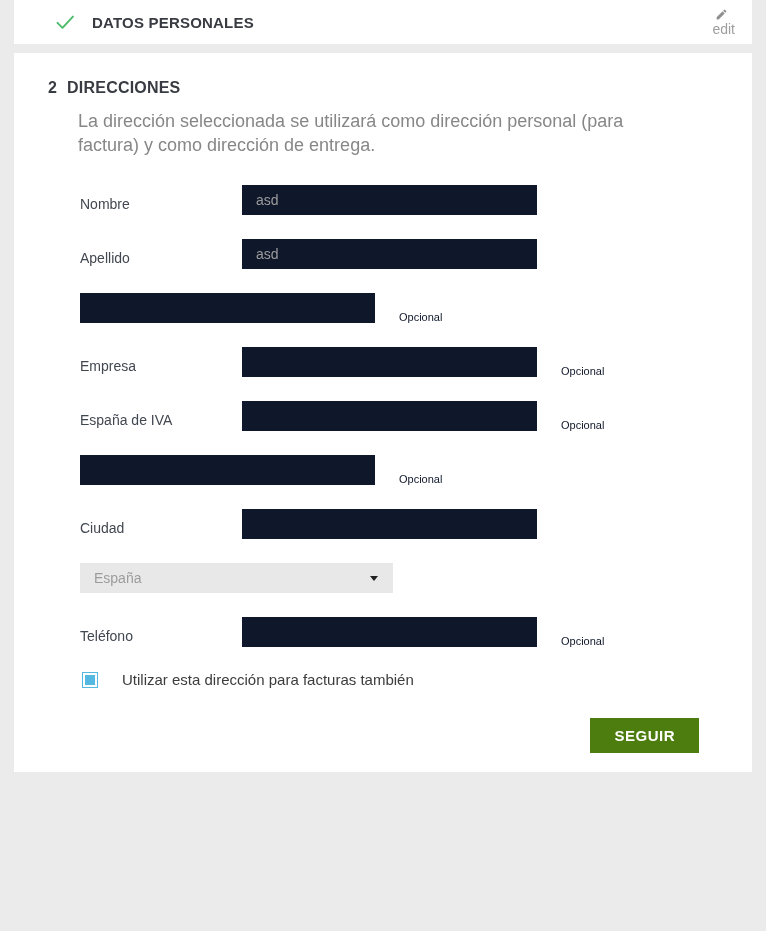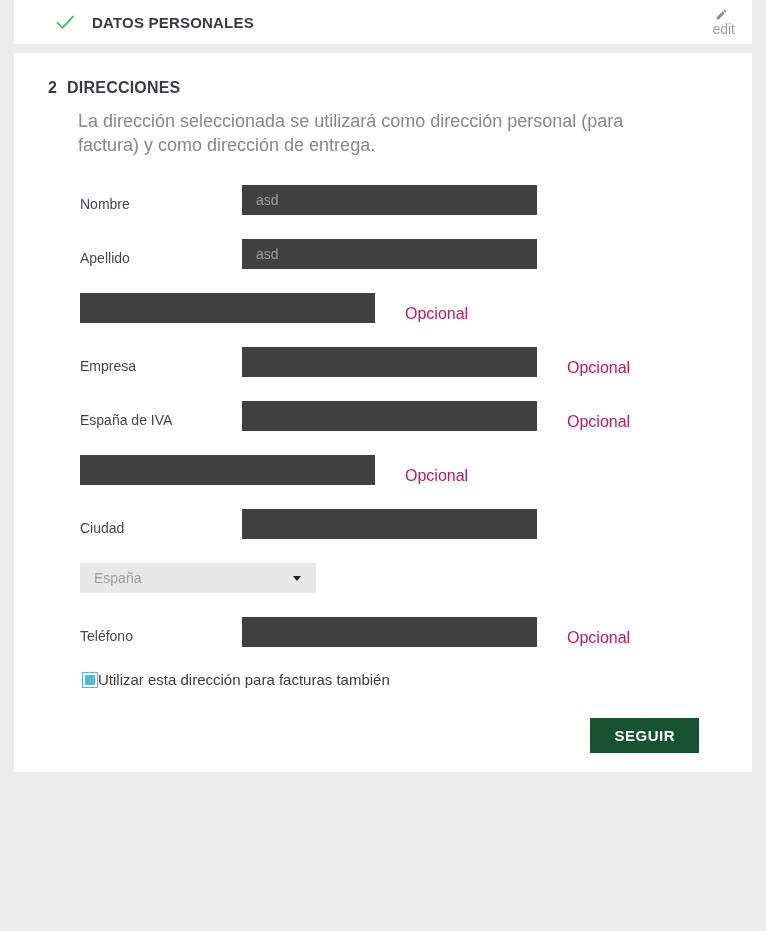--- a/index.html
+++ b/index.html
@@ -52,58 +52,58 @@
   .form { margin: 28px 0 0 66px; }
   .field-row { display: flex; align-items: flex-end; margin-bottom: 24px; }
   .field-label {
     width: 162px; flex: 0 0 auto;
     padding-top: 6px;
     color: #414750; font-size: 14px; line-height: 21px;
   }
   .field-label span { display: inline-block; max-width: 120px; }
   .field-input {
     width: 295px; height: 30px; flex: 0 0 auto;
-    background: #404040;
+    background: #0f172a;
     border: none; outline: none;
     padding: 0 14px;
     font-family: "Liberation Sans", "DejaVu Sans", sans-serif;
     font-size: 14px; color: #9c9c9c;
   }
   .field-select {
     position: relative;
-    width: 236px; height: 30px; flex: 0 0 auto;
+    width: 313px; height: 30px; flex: 0 0 auto;
     background: #e8e8e8;
     padding: 0 14px;
     display: flex; align-items: center;
     font-size: 14px; color: #9c9c9c;
     cursor: pointer;
   }
   .select-caret {
     position: absolute; right: 15px; top: 13px;
     width: 0; height: 0;
     border-left: 4px solid transparent;
     border-right: 4px solid transparent;
     border-top: 5px solid #222;
   }
   .optional-hint {
-    margin-left: 30px; padding-top: 7px;
-    color: #be185d; font-size: 16px;
+    margin-left: 24px; padding-top: 7px;
+    color: #0f172a; font-size: 11px;
   }
 
   
   .checkbox-row { display: flex; align-items: center; margin: 0 0 0 2px; }
   .checkbox {
     width: 16px; height: 16px; flex: 0 0 auto;
     border: 1px solid #55b8e0;
     background: #55b8e0;
     box-shadow: inset 0 0 0 2px #ffffff;
     cursor: pointer;
   }
   .checkbox-label {
-    margin-left: 0;
+    margin-left: 24px;
     color: #3c3c3c; font-size: 15px;
   }
 
   
   .submit-row { display: flex; justify-content: flex-end; padding: 30px 53px 9px 0; }
   .submit-btn {
     background: #35b8cf;
     border: none;
     color: #ffffff;
     font-family: "Liberation Sans", "DejaVu Sans", sans-serif;
@@ -209,19 +209,19 @@
     <span class="optional-hint">Opcional</span>
   </div>
 </div>
 
       <div class="checkbox-row">
         <div class="checkbox" role="checkbox" aria-checked="true" style="border-color: rgb(85, 184, 224); background: rgb(85, 184, 224);"></div>
         <span class="checkbox-label">Utilizar esta dirección para facturas también</span>
       </div>
 
       <div class="submit-row">
-        <button class="submit-btn" style="background: #14532d;">SEGUIR</button>
+        <button class="submit-btn" style="background: #4d7c0f;">SEGUIR</button>
       </div>
     </div>
 
   </div>
 
 </div>
 
 </body></html>

